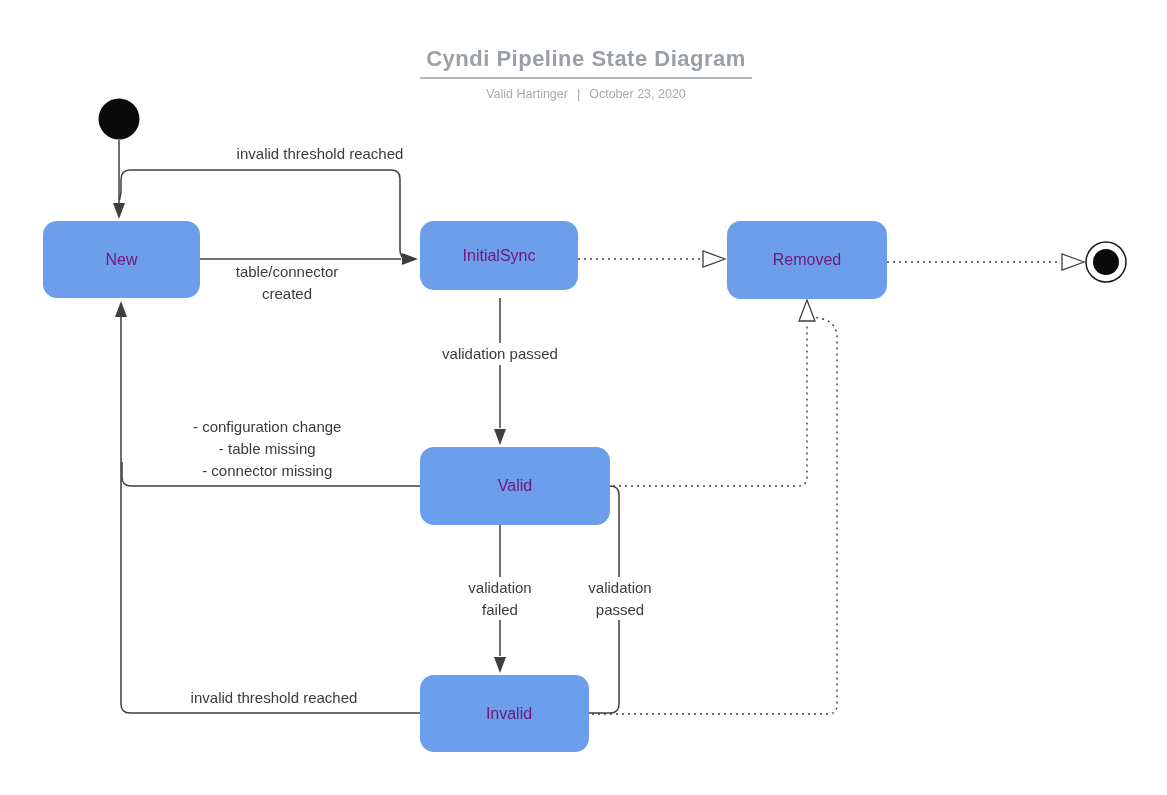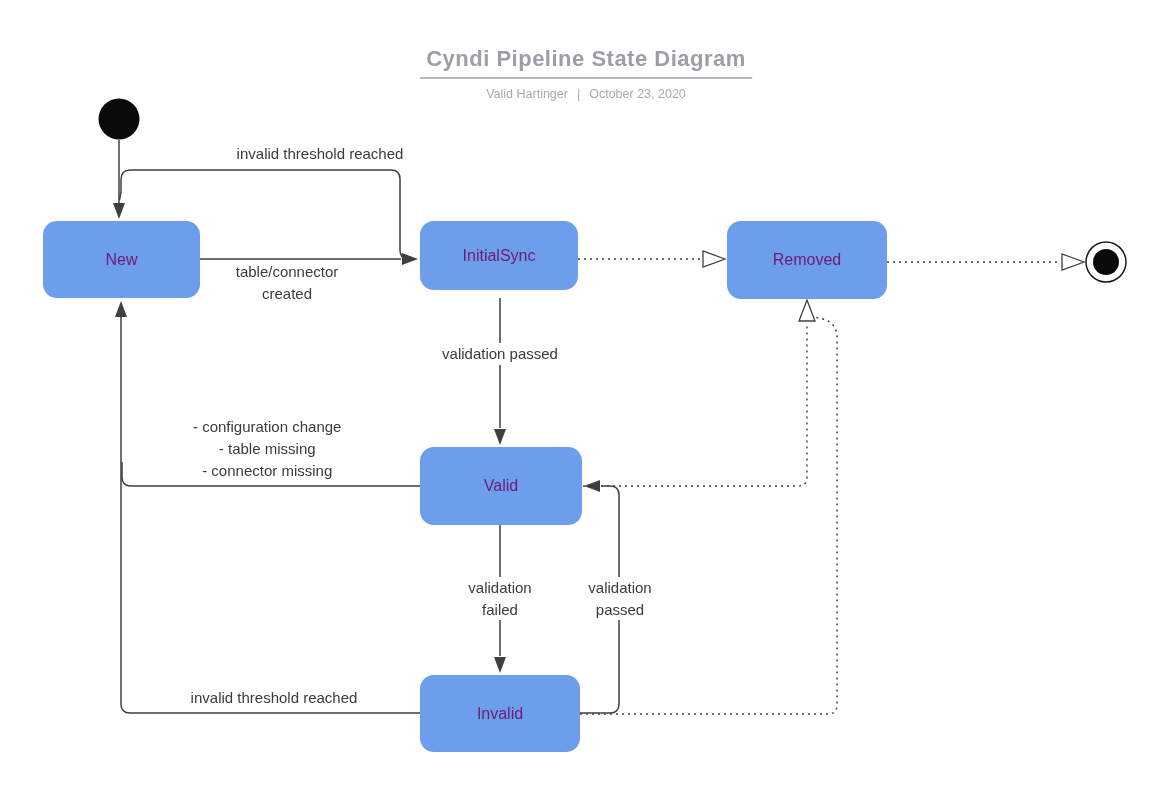--- a/index.html
+++ b/index.html
@@ -44,22 +44,22 @@
     color: #701a75;
     font-size: 16px;
     display: flex;
     align-items: center;
     justify-content: center;
     text-align: center;
   }
   .state-new        { left: 43px;  top: 221px; width: 157px; height: 77px; }
   .state-initialsync{ left: 420px; top: 221px; width: 158px; height: 69px; }
   .state-removed    { left: 727px; top: 221px; width: 160px; height: 78px; }
-  .state-valid      { left: 420px; top: 447px; width: 162px; height: 78px; }
-  .state-invalid    { left: 420px; top: 675px; width: 160px; height: 77px; }
+  .state-valid      { left: 420px; top: 447px; width: 190px; height: 78px; }
+  .state-invalid    { left: 420px; top: 675px; width: 160px; height: 77px; padding-left: 9px; }
   .edge-label {
     position: absolute;
     font-size: 15px;
     color: #3b3b3b;
     white-space: pre-line;
     text-align: center;
     line-height: 21.5px;
     background: #ffffff;
     padding: 0 3px;
   }

